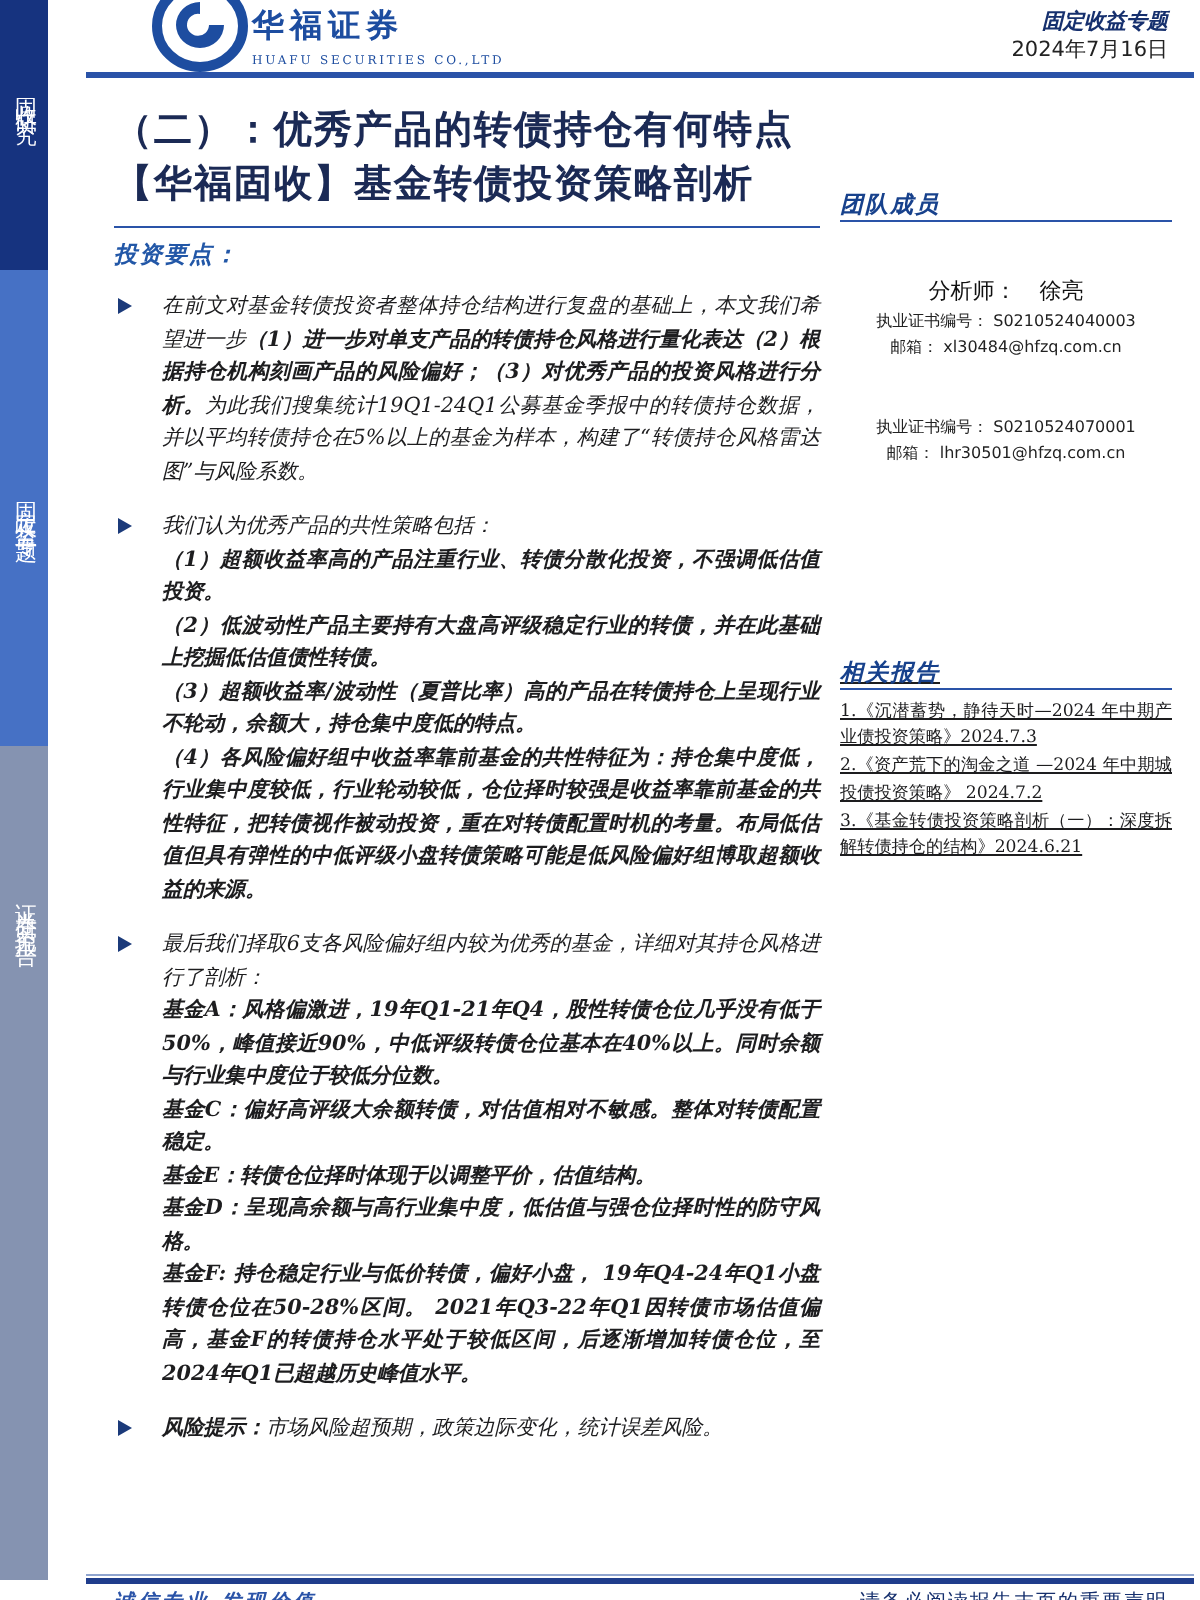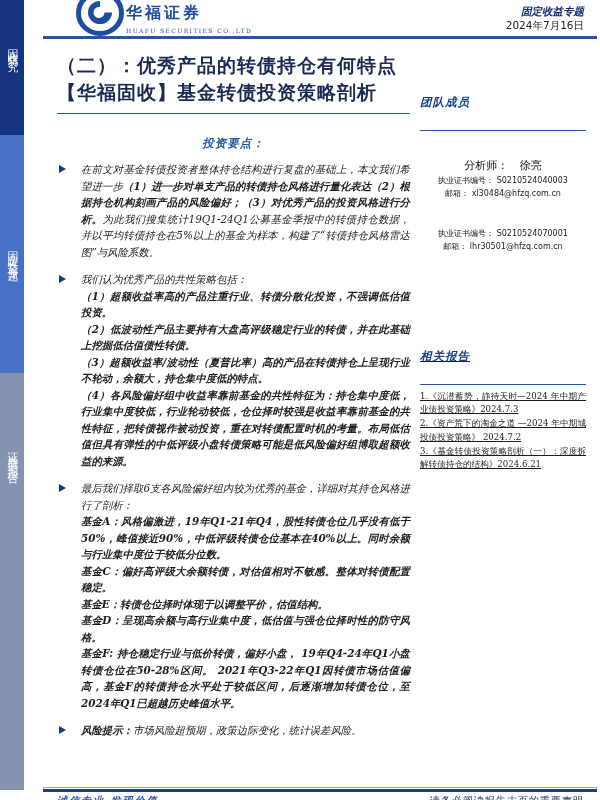--- a/index.html
+++ b/index.html
@@ -29,39 +29,39 @@
   .doc-type{font-size:10.5px;font-weight:bold;font-style:italic;color:#16306e;line-height:14px;}
   .doc-date{font-size:10.5px;color:#222;line-height:15px;font-family:"DejaVu Sans","Liberation Sans",sans-serif;}
   .header-rule{position:absolute;left:43px;right:3px;top:36px;height:3px;background:#2a53a8;}
   
   .main-col{position:absolute;left:57px;top:52px;width:353px;}
   .report-title{
     font-size:19px;font-weight:bold;color:#1b2a55;line-height:27px;letter-spacing:1px;
   }
   .title-rule{margin-top:7px;height:1px;background:#2a53a8;}
   .highlights-heading{
-    margin-top:22px;font-size:11.5px;font-weight:bold;font-style:italic;color:#2257a7;letter-spacing:1px;text-align:center;
+    margin-top:6px;font-size:11.5px;font-weight:bold;font-style:italic;color:#2257a7;letter-spacing:1px;
   }
   .bullets{margin-top:10px;}
   .bullet{display:flex;margin-bottom:11px;}
   .bullet-arrow{
     flex:0 0 24px;padding-top:4px;box-sizing:border-box;padding-left:2px;
   }
   .bullet-arrow .tri{
     width:0;height:0;border-top:4px solid transparent;border-bottom:4px solid transparent;
     border-left:7px solid #1b3a7a;
   }
   .bullet-body{flex:1;font-size:10.4px;line-height:16.5px;text-align:justify;}
   .bullet-body p{margin:0;font-style:italic;}
   .bullet-body .b{font-weight:bold;}
   
   .right-col{position:absolute;left:420px;top:95px;width:166px;}
   .side-heading{
     font-size:11.5px;font-weight:bold;font-style:italic;color:#17418c;letter-spacing:1px;
-    padding-bottom:20px;border-bottom:1.5px solid #2a53a8;
+    padding-bottom:0;border-bottom:1.5px solid #2a53a8;
   }
   .member{margin-top:27px;text-align:center;}
   .member-role{font-size:11px;color:#111;line-height:16px;}
   .member-role .name{margin-left:8px;}
   .member-meta{font-size:8px;color:#222;line-height:13px;font-family:"DejaVu Sans","Liberation Sans",sans-serif;}
   .member-meta .lbl{font-family:"DejaVu Serif","Liberation Serif",serif;}
   .reports-block{margin-top:96px;text-decoration:underline;}
   .report-items{margin-top:5px;}
   .report-item{font-size:8.6px;line-height:13.2px;color:#1d1d1f;text-align:justify;margin-bottom:1px;}
   

